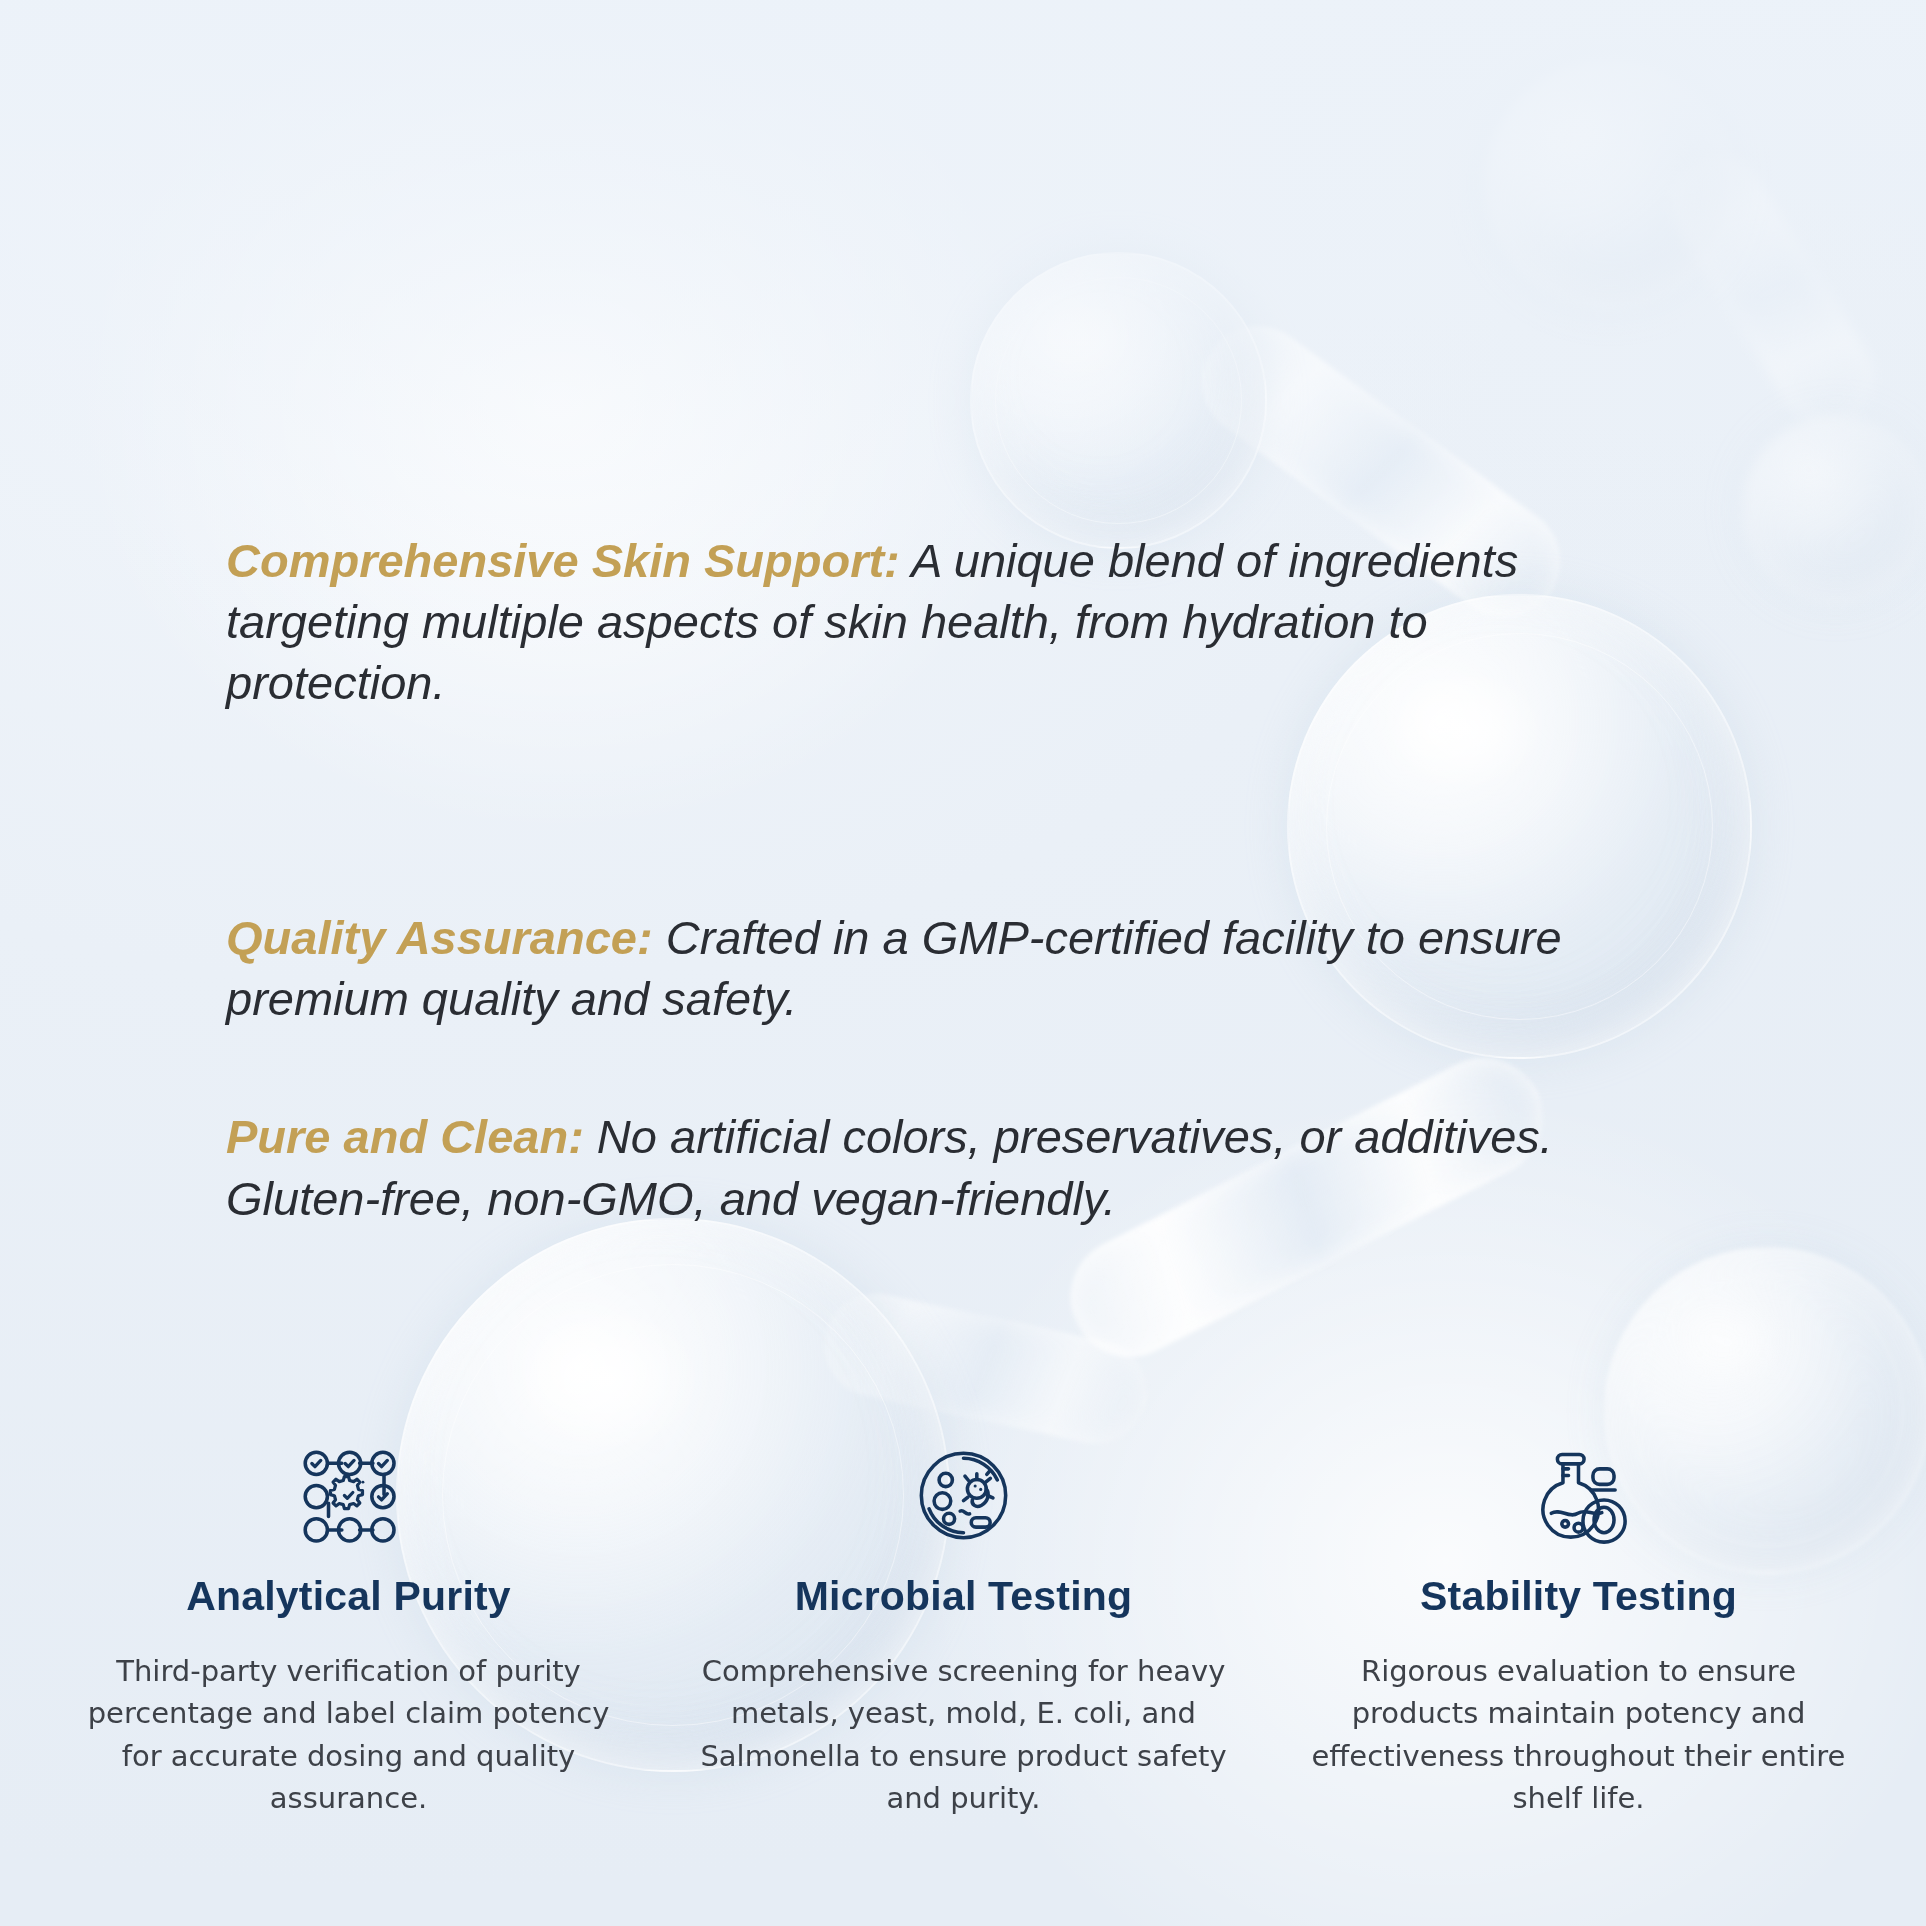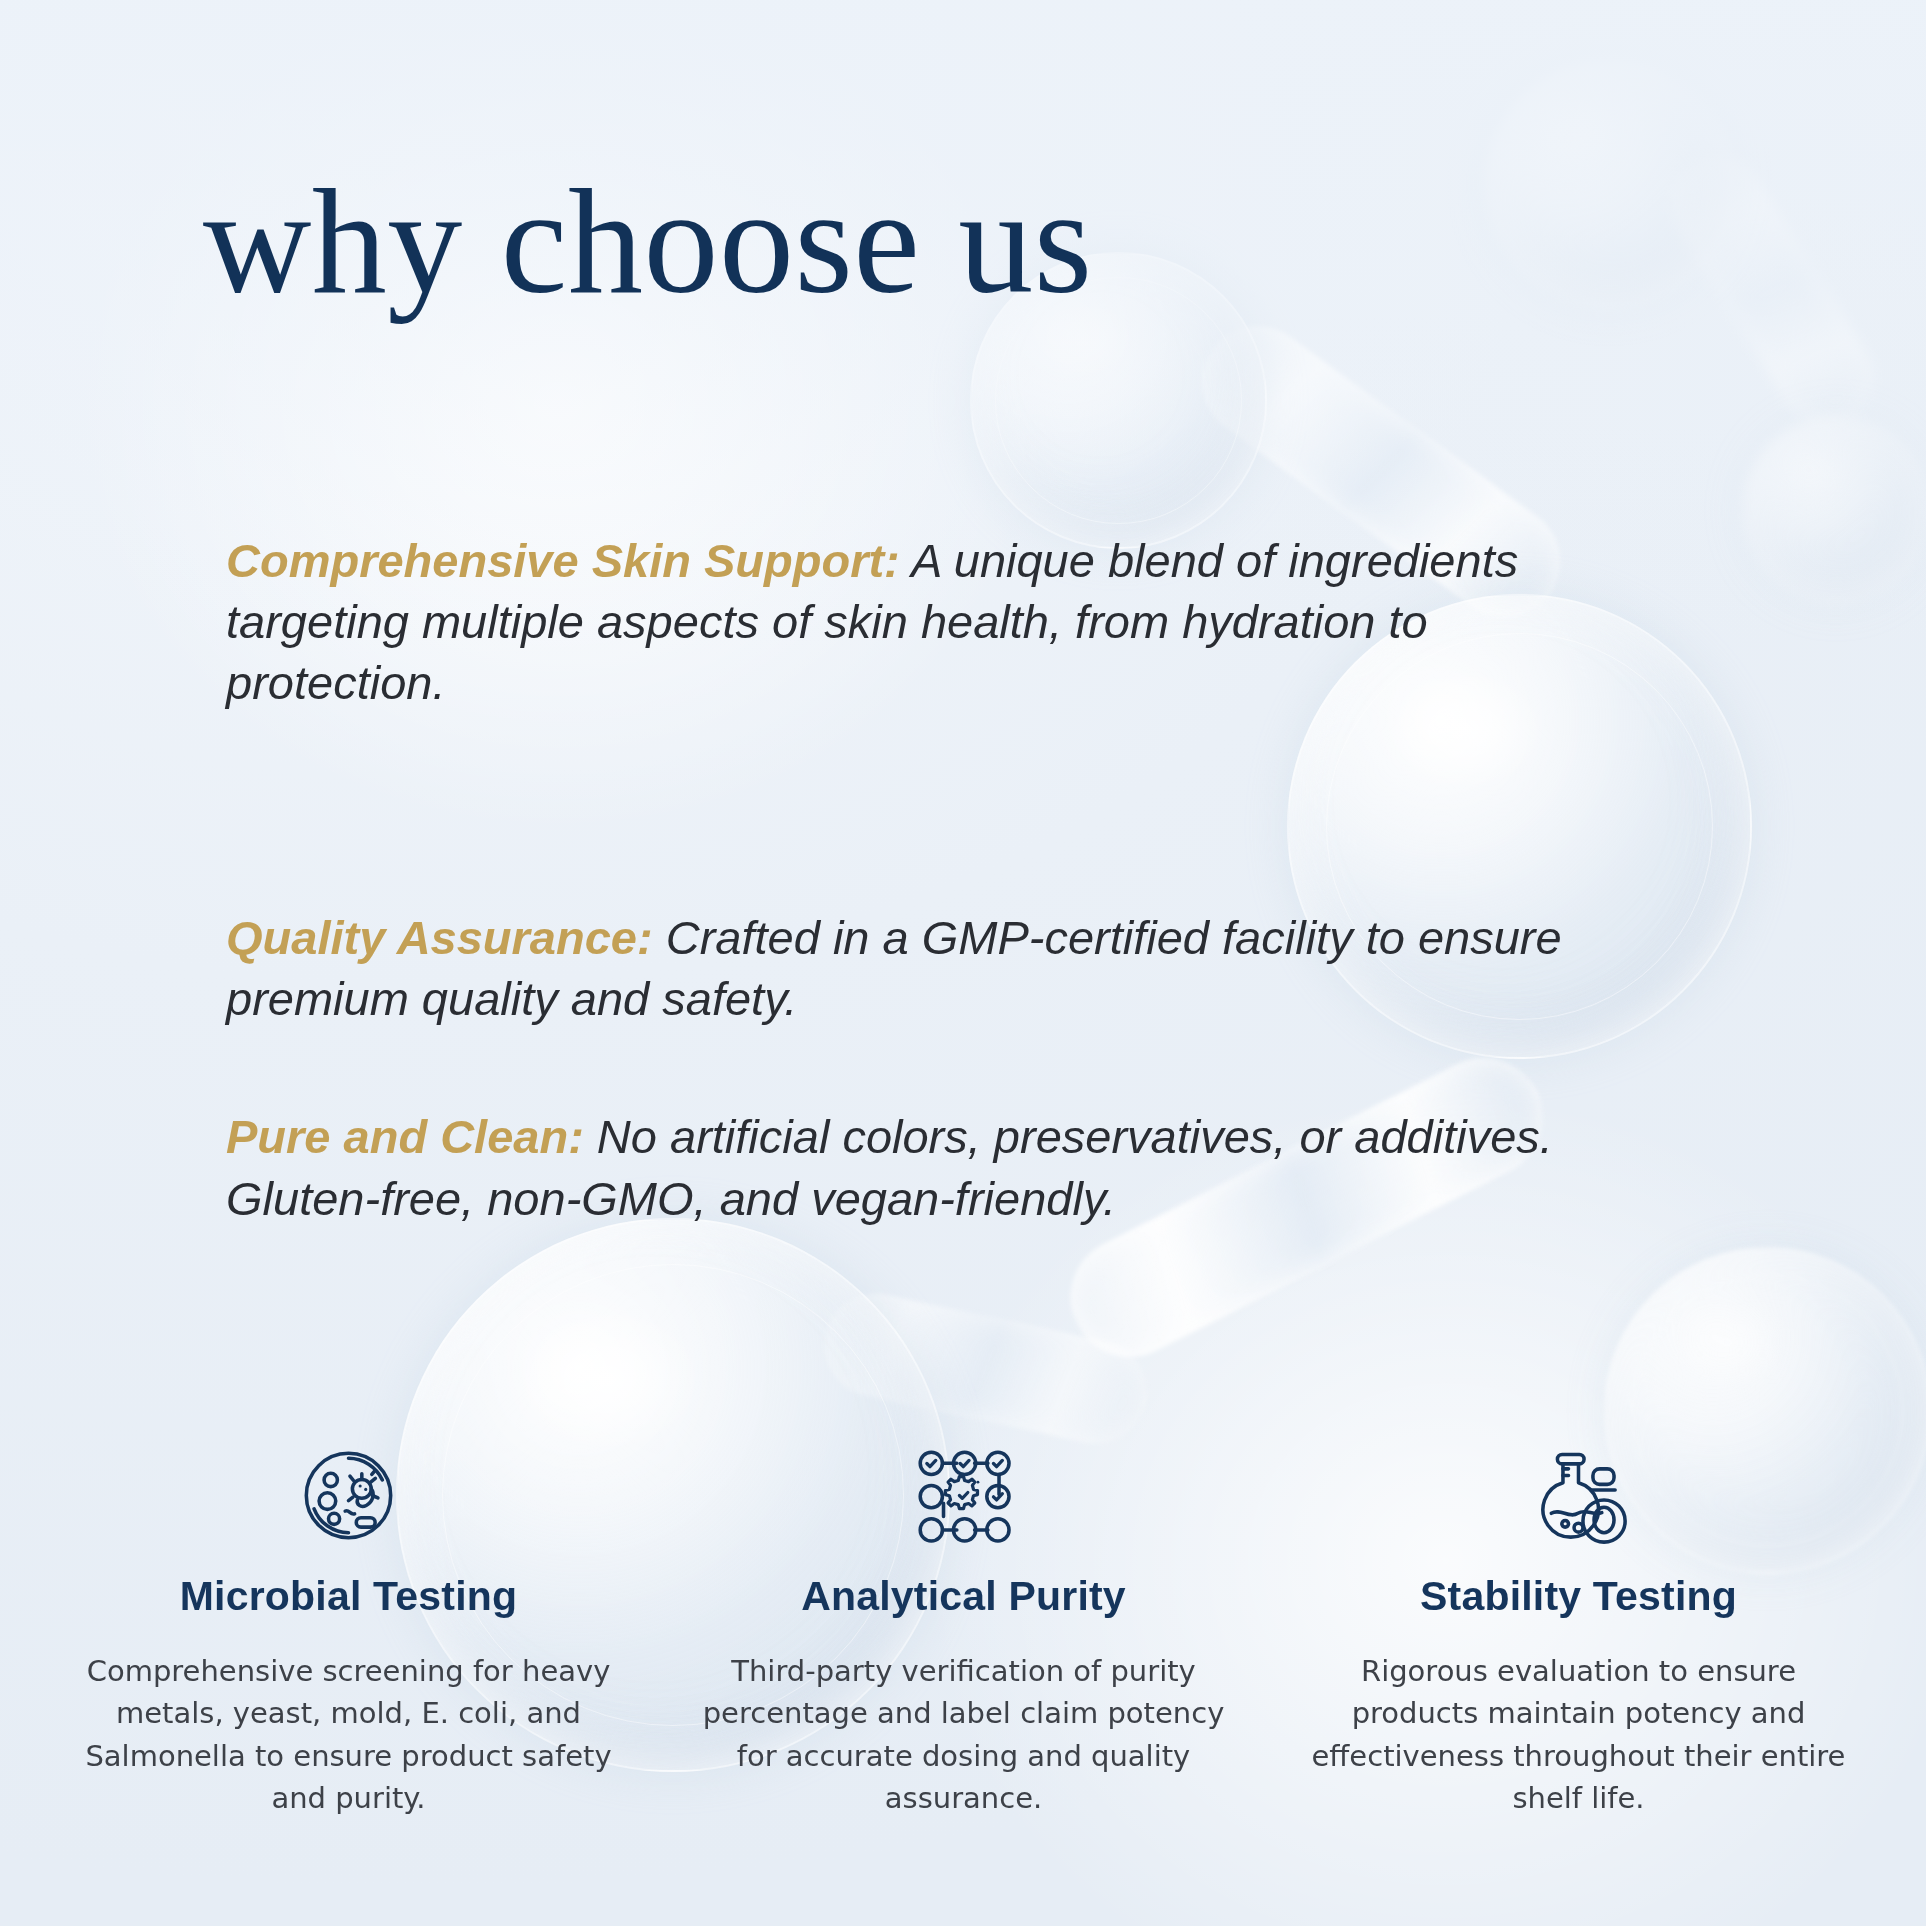--- a/index.html
+++ b/index.html
@@ -206,39 +206,72 @@
   <div class="bond bond-4 blur-soft"></div>
   <div class="bond bond-2 blur-soft"></div>
   <div class="sphere sphere-4"></div>
   <div class="sphere sphere-5 blur-soft"></div>
 
   <div class="bg-tint-top"></div>
 </div>
 
 <div class="page">
 
-  <h1 class="headline">why choose us</h1>
 
   <div class="benefits">
 
     <p class="benefit b-1">
       <span class="lead">Comprehensive Skin Support:</span><span> A unique blend of ingredients targeting multiple aspects of skin health, from hydration to protection.</span>
     </p>
 
     <p class="benefit">
       <span class="lead">Quality Assurance:</span><span> Crafted in a GMP-certified facility to ensure premium quality and safety.</span>
     </p>
 
     <p class="benefit b-2">
       <span class="lead">Pure and Clean:</span><span> No artificial colors, preservatives, or additives. Gluten-free, non-GMO, and vegan-friendly.</span>
     </p>
 
   </div>
 
   <div class="cards">
+
+    <div class="card">
+      <div class="card-icon">
+        <svg viewBox="0 0 100 100" fill="none" stroke="#15355c" stroke-width="3.2" stroke-linecap="round" stroke-linejoin="round">
+
+          <path d="M32 21 H44 M60 21 H72 M82 31 V49 M32 69 V57 M32 81 H44 M60 81 H72"></path>
+
+          <circle cx="21" cy="21" r="10"></circle>
+          <path d="M17 21.2 l2.8 2.8 l5.2 -5.6" stroke-width="3"></path>
+          <circle cx="51" cy="21" r="10"></circle>
+          <path d="M47 21.2 l2.8 2.8 l5.2 -5.6" stroke-width="3"></path>
+          <circle cx="81" cy="21" r="10"></circle>
+          <path d="M77 21.2 l2.8 2.8 l5.2 -5.6" stroke-width="3"></path>
+
+          <circle cx="21" cy="51" r="10"></circle>
+          <circle cx="81" cy="51" r="10"></circle>
+          <path d="M77 51.2 l2.8 2.8 l5.2 -5.6" stroke-width="3"></path>
+
+          <circle cx="21" cy="81" r="10"></circle>
+          <circle cx="51" cy="81" r="10"></circle>
+          <circle cx="81" cy="81" r="10"></circle>
+
+          <path d="M51 36.5 l3.6 1.0 l3.0 -2.2 l2.6 2.6 l-2.2 3.0 l1.0 3.6 l3.6 1.0 v3.7
+                   l-3.6 1.0 l-1.0 3.6 l2.2 3.0 l-2.6 2.6 l-3.0 -2.2 l-3.6 1.0 l-1.0 3.6
+                   h-3.7 l-1.0 -3.6 l-3.6 -1.0 l-3.0 2.2 l-2.6 -2.6 l2.2 -3.0 l-1.0 -3.6
+                   l-3.6 -1.0 v-3.7 l3.6 -1.0 l1.0 -3.6 l-2.2 -3.0 l2.6 -2.6 l3.0 2.2
+                   l3.6 -1.0 l1.0 -3.6 h3.7 z" stroke-width="2.9"></path>
+          <path d="M46.3 50 l2.6 2.6 l5 -5.3" stroke-width="2.9"></path>
+          <circle cx="63" cy="38" r="1.3" fill="#15355c" stroke="none"></circle>
+        </svg>
+      </div>
+      <div class="card-title">Analytical Purity</div>
+      <div class="card-body">Third-party verification of purity percentage and label claim potency for accurate dosing and quality assurance.</div>
+    </div>
 
     <div class="card">
       <div class="card-icon">
         <svg viewBox="0 0 100 100" fill="none" stroke="#15355c" stroke-width="3.2" stroke-linecap="round" stroke-linejoin="round">
           <circle cx="50" cy="50" r="38"></circle>
           <path d="M50 16.5 A33.5 33.5 0 0 1 80.5 36"></path>
           <path d="M19 62 A33.5 33.5 0 0 0 50 83.5"></path>
           <circle cx="34" cy="36" r="6"></circle>
           <circle cx="31" cy="55" r="7.5"></circle>
           <circle cx="37" cy="71" r="5"></circle>
@@ -253,54 +286,20 @@
         </svg>
       </div>
       <div class="card-title">Microbial Testing</div>
       <div class="card-body">Comprehensive screening for heavy metals, yeast, mold, E. coli, and Salmonella to ensure product safety and purity.</div>
     </div>
 
     <div class="card">
       <div class="card-icon">
         <svg viewBox="0 0 100 100" fill="none" stroke="#15355c" stroke-width="3.2" stroke-linecap="round" stroke-linejoin="round">
 
-          <path d="M32 21 H44 M60 21 H72 M82 31 V49 M32 69 V57 M32 81 H44 M60 81 H72"></path>
-
-          <circle cx="21" cy="21" r="10"></circle>
-          <path d="M17 21.2 l2.8 2.8 l5.2 -5.6" stroke-width="3"></path>
-          <circle cx="51" cy="21" r="10"></circle>
-          <path d="M47 21.2 l2.8 2.8 l5.2 -5.6" stroke-width="3"></path>
-          <circle cx="81" cy="21" r="10"></circle>
-          <path d="M77 21.2 l2.8 2.8 l5.2 -5.6" stroke-width="3"></path>
-
-          <circle cx="21" cy="51" r="10"></circle>
-          <circle cx="81" cy="51" r="10"></circle>
-          <path d="M77 51.2 l2.8 2.8 l5.2 -5.6" stroke-width="3"></path>
-
-          <circle cx="21" cy="81" r="10"></circle>
-          <circle cx="51" cy="81" r="10"></circle>
-          <circle cx="81" cy="81" r="10"></circle>
-
-          <path d="M51 36.5 l3.6 1.0 l3.0 -2.2 l2.6 2.6 l-2.2 3.0 l1.0 3.6 l3.6 1.0 v3.7
-                   l-3.6 1.0 l-1.0 3.6 l2.2 3.0 l-2.6 2.6 l-3.0 -2.2 l-3.6 1.0 l-1.0 3.6
-                   h-3.7 l-1.0 -3.6 l-3.6 -1.0 l-3.0 2.2 l-2.6 -2.6 l2.2 -3.0 l-1.0 -3.6
-                   l-3.6 -1.0 v-3.7 l3.6 -1.0 l1.0 -3.6 l-2.2 -3.0 l2.6 -2.6 l3.0 2.2
-                   l3.6 -1.0 l1.0 -3.6 h3.7 z" stroke-width="2.9"></path>
-          <path d="M46.3 50 l2.6 2.6 l5 -5.3" stroke-width="2.9"></path>
-          <circle cx="63" cy="38" r="1.3" fill="#15355c" stroke="none"></circle>
-        </svg>
-      </div>
-      <div class="card-title">Analytical Purity</div>
-      <div class="card-body">Third-party verification of purity percentage and label claim potency for accurate dosing and quality assurance.</div>
-    </div>
-
-    <div class="card">
-      <div class="card-icon">
-        <svg viewBox="0 0 100 100" fill="none" stroke="#15355c" stroke-width="3.2" stroke-linecap="round" stroke-linejoin="round">
-
           <rect x="31" y="13" width="24" height="8.5" rx="4.25"></rect>
 
           <path d="M36 21.5 v17 A25 25 0 1 0 50 38.5 v-17"></path>
 
           <path d="M36 26 h5 M36 32 h5"></path>
 
           <path d="M25.5 66 c8 -5 16 5 24 0 c7 -4.5 14 2.5 21.5 -0.5"></path>
 
           <circle cx="38" cy="75.5" r="3"></circle>
           <circle cx="50" cy="79" r="4"></circle>

